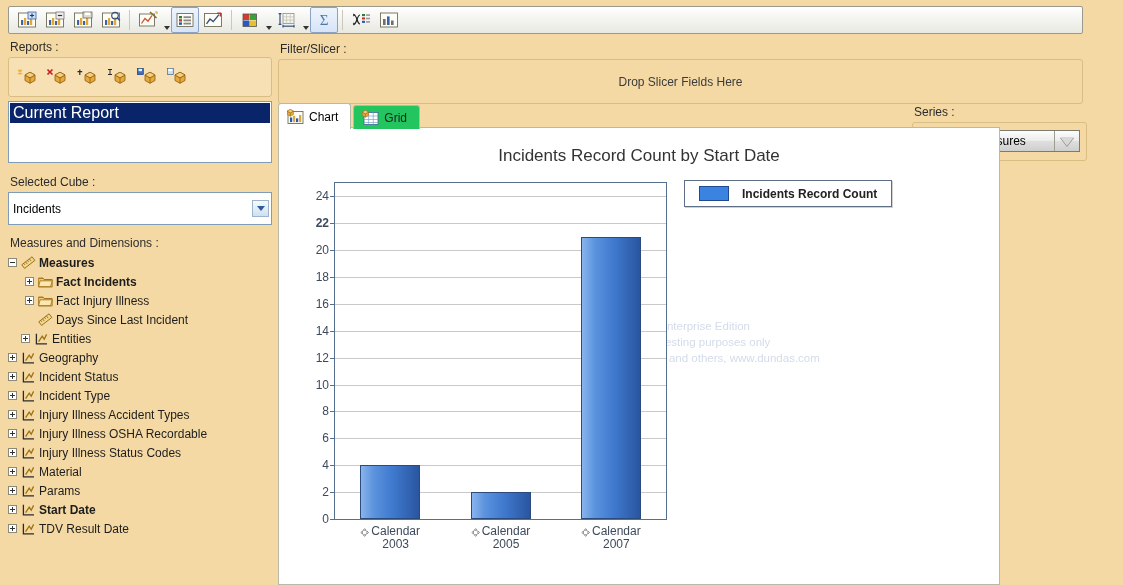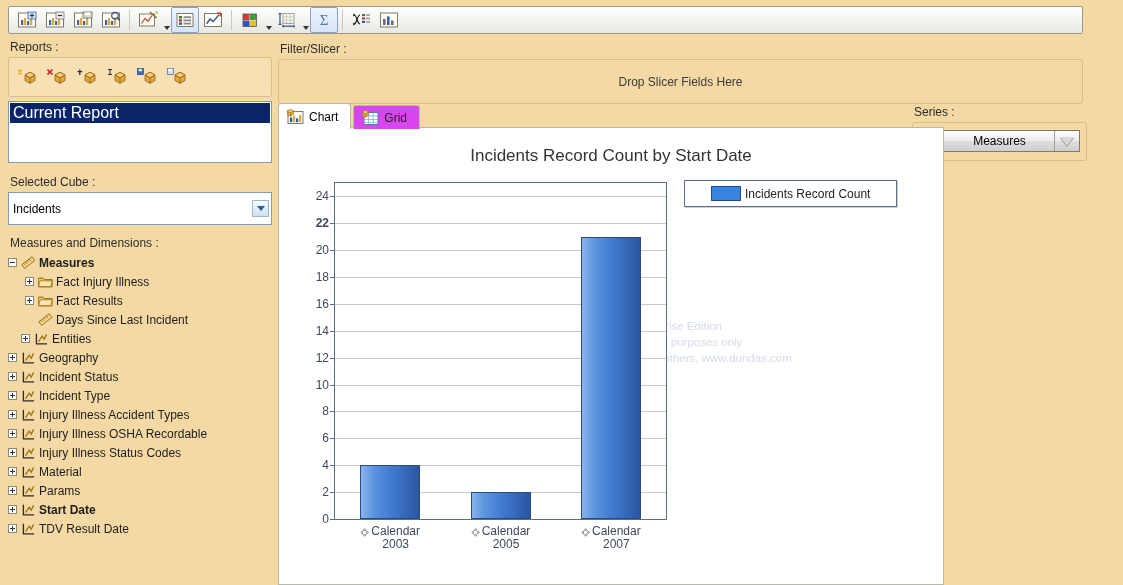--- a/index.html
+++ b/index.html
@@ -79,46 +79,47 @@
   }
 
   
   .tabs{position:absolute;left:278px;top:103px;display:flex;align-items:flex-end;z-index:4;}
   .tab{
     height:24px;display:flex;align-items:center;gap:5px;padding:0 12px 0 8px;
     border:1px solid #b9b9a8;border-bottom:none;border-radius:3px 3px 0 0;
     font-size:12px;box-sizing:border-box;cursor:pointer;
   }
   .tab.active{background:#fff;border-color:#b9b9a8;height:26px;position:relative;z-index:3;}
-  .tab.inactive{background:#d946ef;margin-left:2px;color:#222;}
+  .tab.inactive{background:#22c55e;margin-left:2px;color:#222;}
 
   
   .chartPanel{
-    position:absolute;left:278px;top:127px;width:666px;height:458px;
+    position:absolute;left:278px;top:127px;width:722px;height:458px;
     background:#fff;border:1px solid #b9b9a8;box-sizing:border-box;z-index:2;
   }
   .chartTitle{text-align:center;font-size:17px;color:#333;margin-top:18px;}
   .plot{
     position:absolute;left:55px;top:54px;width:333px;height:338px;
     border:1px solid #55708f;background:#fff;box-sizing:border-box;
   }
   .grid-line{position:absolute;left:0;right:0;height:1px;background:#c9c9c9;}
   .ytick{position:absolute;right:100%;margin-right:6px;transform:translateY(-50%);
          font-size:12px;color:#3d4a5c;white-space:nowrap;}
   .ytickmark{position:absolute;right:100%;width:5px;height:1px;background:#55708f;}
   .bar{position:absolute;bottom:0;border:1px solid #2b4a7e;box-sizing:border-box;
        background:linear-gradient(to right,#8ab4ec 0%,#5b93dd 22%,#3f79ce 55%,#2a55a0 100%);}
   .xlab{position:absolute;top:100%;margin-top:6px;transform:translateX(-50%);
         text-align:center;font-size:12px;color:#3d4a5c;line-height:13px;white-space:nowrap;}
   .drill{display:inline-block;width:9px;height:9px;margin-right:2px;vertical-align:middle;}
   .legend{
     position:absolute;left:405px;top:52px;
-    border:1px solid #5d6e86;background:#fff;padding:5px 26px;
-    display:flex;align-items:center;gap:4px;font-size:12px;color:#222;
+    border:1px solid #5d6e86;background:#fff;padding:5px 14px;
+    display:flex;align-items:center;gap:13px;font-size:12px;color:#222;
     box-shadow:1px 1px 0 rgba(0,0,0,.18);
+    font-weight:bold;
   }
   .legend .swatch{width:28px;height:13px;background:#3b83e0;border:1px solid #1f4a8f;}
   .watermark{
     position:absolute;left:0;right:0;top:190px;text-align:center;
     font-size:11.5px;color:#d3dcea;line-height:16px;pointer-events:none;user-select:none;
   }
 
   
   .seriesWrap{position:absolute;left:912px;top:105px;width:175px;}
   .seriesBox{border:1px solid #d9bd82;border-radius:3px;padding:7px 6px 8px 6px;box-sizing:border-box;}
@@ -384,30 +385,30 @@
             </svg></span>
           <span class="tlabel b">Measures</span>
         </div>
         <div class="tnode" style="padding-left: 17px;">
           <span class="tbox plus"></span>
           <span class="ticon"><svg width="15" height="14" viewBox="0 0 15 14">
               <path d="M0.6 3.2 L5 3.2 L6.3 4.6 L14.2 4.6 L14.2 12 L0.6 12 Z" fill="#f0c970" stroke="#9a6f15" stroke-width="0.8"></path>
               <path d="M0.6 3.2 L5 3.2 L6.3 4.6 L14.2 4.6" fill="none" stroke="#9a6f15" stroke-width="0.8"></path>
               <path d="M2.1 5.8 L14.2 5.8 L12.6 11.6 L0.6 11.6 Z" fill="#fde6b0" stroke="#9a6f15" stroke-width="0.8"></path>
             </svg></span>
-          <span class="tlabel">Fact Injury Illness</span>
+          <span class="tlabel b">Fact Incidents</span>
         </div>
         <div class="tnode" style="padding-left: 17px;">
           <span class="tbox plus"></span>
           <span class="ticon"><svg width="15" height="14" viewBox="0 0 15 14">
               <path d="M0.6 3.2 L5 3.2 L6.3 4.6 L14.2 4.6 L14.2 12 L0.6 12 Z" fill="#f0c970" stroke="#9a6f15" stroke-width="0.8"></path>
               <path d="M0.6 3.2 L5 3.2 L6.3 4.6 L14.2 4.6" fill="none" stroke="#9a6f15" stroke-width="0.8"></path>
               <path d="M2.1 5.8 L14.2 5.8 L12.6 11.6 L0.6 11.6 Z" fill="#fde6b0" stroke="#9a6f15" stroke-width="0.8"></path>
             </svg></span>
-          <span class="tlabel">Fact Results</span>
+          <span class="tlabel">Fact Injury Illness</span>
         </div>
         <div class="tnode" style="padding-left: 17px;">
           <span class="tbox none"></span>
           <span class="ticon"><svg width="15" height="14" viewBox="0 0 15 14">
               <g transform="rotate(-38 7 7)">
                 <rect x="1" y="4.6" width="13" height="4.6" fill="#f3d689" stroke="#8c6510" stroke-width="0.8"></rect>
                 <path d="M3.4 4.6 L3.4 6.6 M5.8 4.6 L5.8 7.4 M8.2 4.6 L8.2 6.6 M10.6 4.6 L10.6 7.4" stroke="#8c6510" stroke-width="0.7"></path>
               </g>
             </svg></span>
           <span class="tlabel">Days Since Last Incident</span>

